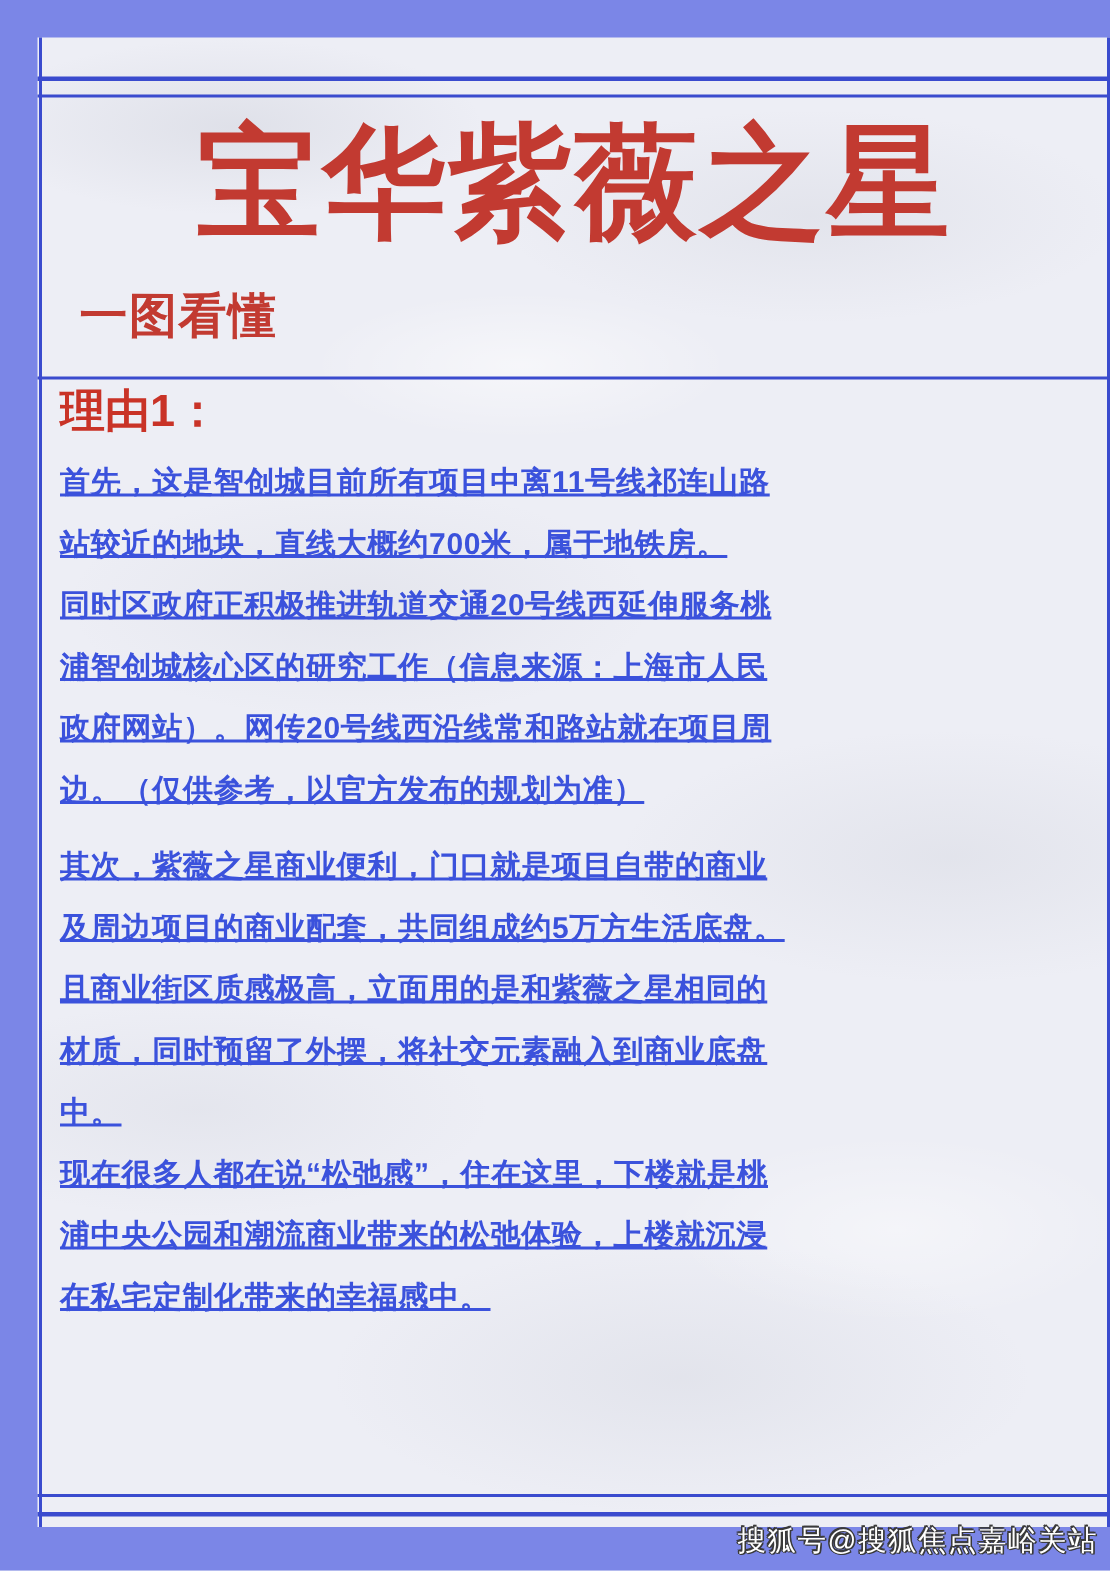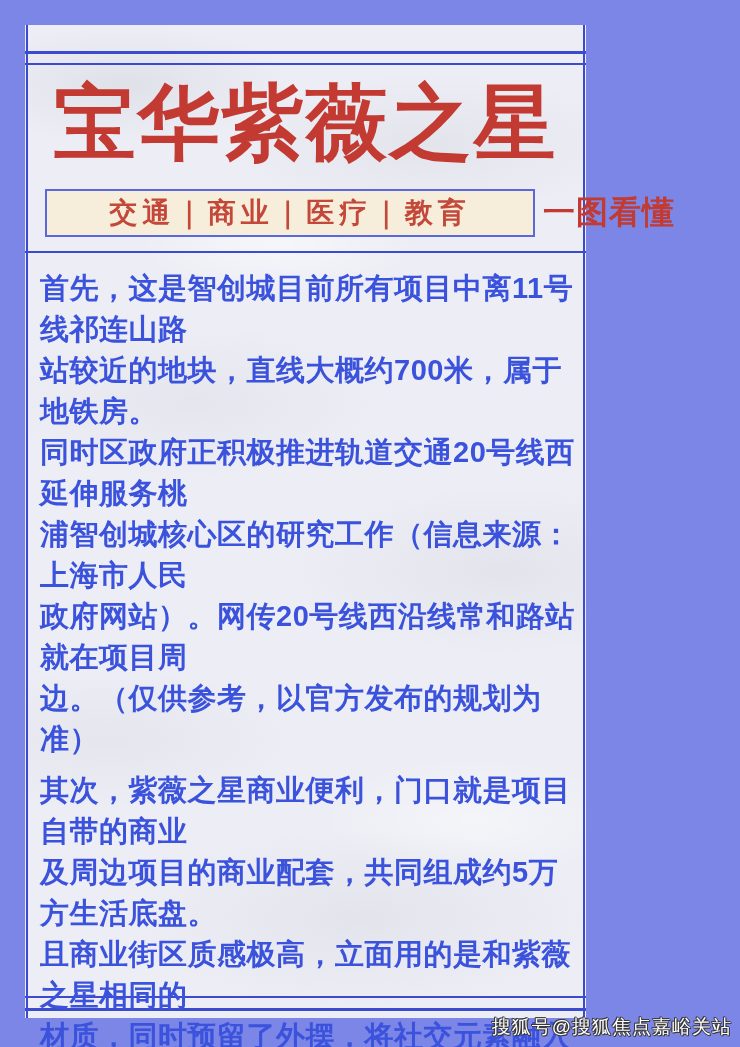--- a/index.html
+++ b/index.html
@@ -2,21 +2,21 @@
 <html style="--border-blue: #7B86E7; --line-blue: #3A4BCE; --paper: #EDEEF5; --title-red: #C23A31; --heading-red: #C93327; --body-blue: #3B52DC; --subtitle-red: #C4483A; --subtitle-box-bg: #F6EEDB; --subtitle-box-border: #5A68DC; --watermark-white: #FFFFFF;"><head>
 <meta charset="utf-8">
 <style>
   html,body{margin:0;padding:0;}
   body{
     width:740px;height:1047px;position:relative;overflow:hidden;
     background:var(--border-blue,#7B86E7);
     font-family:"Liberation Sans","DejaVu Sans",sans-serif;
   }
   .paper{
-    position:absolute;left:25px;top:25px;width:561px;height:993px;
+    position:absolute;left:25px;top:25px;width:716px;height:993px;
     background-color:var(--paper,#EDEEF5);
     background-image:
       radial-gradient(ellipse 260px 90px at 18% 6%, rgba(150,155,170,.16), transparent 65%),
       radial-gradient(ellipse 320px 110px at 72% 12%, rgba(150,155,170,.12), transparent 65%),
       radial-gradient(ellipse 300px 120px at 30% 38%, rgba(150,155,170,.10), transparent 65%),
       radial-gradient(ellipse 340px 130px at 85% 55%, rgba(150,155,170,.12), transparent 65%),
       radial-gradient(ellipse 300px 110px at 15% 72%, rgba(150,155,170,.10), transparent 65%),
       radial-gradient(ellipse 360px 140px at 60% 90%, rgba(150,155,170,.12), transparent 65%),
       radial-gradient(ellipse 200px 70px at 45% 22%, rgba(255,255,255,.5), transparent 70%),
       radial-gradient(ellipse 220px 90px at 80% 80%, rgba(255,255,255,.4), transparent 70%);
@@ -49,22 +49,22 @@
     margin-left:8px;font-size:32px;font-weight:700;white-space:nowrap;
     color:var(--title-red,#C23A31);letter-spacing:1px;
   }
   .content{position:absolute;top:233px;left:15px;right:10px;}
   .reason-heading{
     margin:0;font-size:30px;line-height:34px;font-weight:900;
     color:var(--heading-red,#C93327);
   }
   .reason-heading.second{margin-top:8px;}
   .reason-body{
-    margin:10px 0 0;font-size:29px;line-height:41px;font-weight:700;
-    color:var(--body-blue,#3B52DC);white-space:pre-line;letter-spacing:0.5px;
+    margin:10px 0 0;font-size:20px;line-height:41px;font-weight:700;
+    color:var(--body-blue,#3B52DC);white-space:pre-line;letter-spacing:0.5px;text-decoration:underline;
   }
   .watermark{
     position:absolute;right:8px;bottom:7px;
     font-size:19px;font-weight:400;color:var(--watermark-white,#FFFFFF);
     text-shadow:1px 0 0 #3a3a3a,-1px 0 0 #3a3a3a,0 1px 0 #3a3a3a,0 -1px 0 #3a3a3a,1px 1px 0 #3a3a3a,-1px -1px 0 #3a3a3a;
     letter-spacing:1px;
   }
 </style>
 </head>
 <body>
@@ -74,27 +74,25 @@
   <div class="pin vline-right"></div>
   <div class="pin hline-top-a"></div>
   <div class="pin hline-top-b"></div>
   <div class="pin hline-divider"></div>
   <div class="pin hline-bot-a"></div>
   <div class="pin hline-bot-b"></div>
 
   <div class="title">宝华紫薇之星</div>
 
   <div class="subtitle-row">
-    <div class="subtitle-box">
-      <span class="subtitle-text">交通｜商业｜医疗｜教育</span>
-    </div>
     <span class="tagline">一图看懂</span>
   </div>
 
   <div class="content">
+    <h2 class="reason-heading">理由1：</h2>
     <p class="reason-body">首先，这是智创城目前所有项目中离11号线祁连山路
 站较近的地块，直线大概约700米，属于地铁房。
 同时区政府正积极推进轨道交通20号线西延伸服务桃
 浦智创城核心区的研究工作（信息来源：上海市人民
 政府网站）。网传20号线西沿线常和路站就在项目周
 边。（仅供参考，以官方发布的规划为准）</p>
     <p class="reason-body">其次，紫薇之星商业便利，门口就是项目自带的商业
 及周边项目的商业配套，共同组成约5万方生活底盘。
 且商业街区质感极高，立面用的是和紫薇之星相同的
 材质，同时预留了外摆，将社交元素融入到商业底盘

